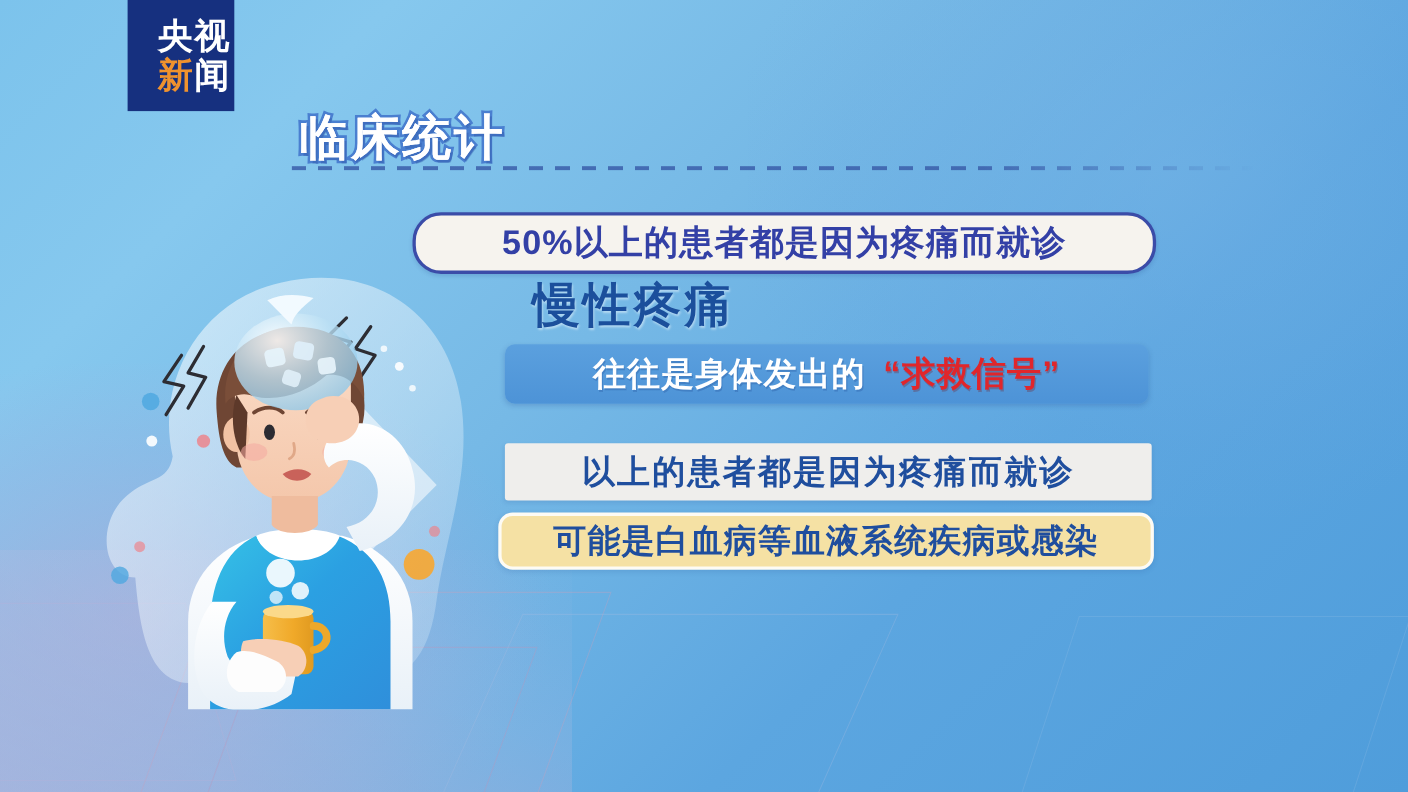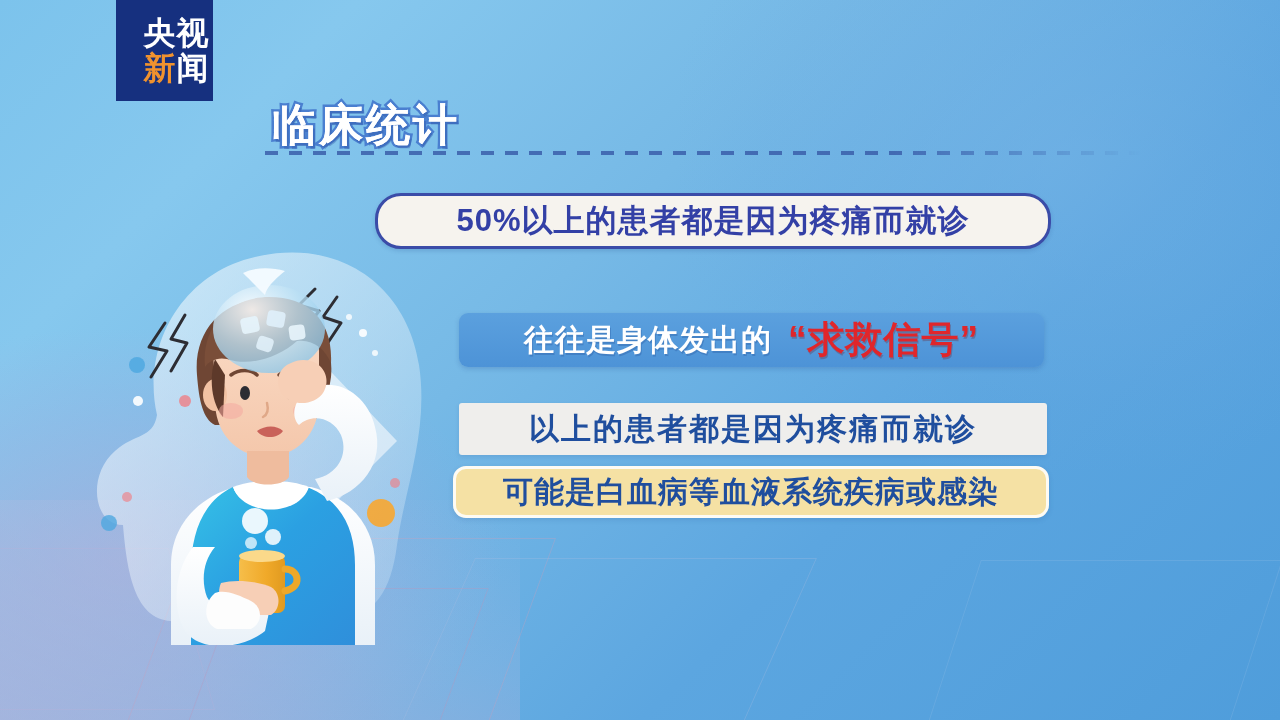--- a/index.html
+++ b/index.html
@@ -155,21 +155,21 @@
     box-shadow: 0 2px 5px rgba(30,70,140,0.22);
   }
   #banner-blue .seg-white {
     font-size: 30px;
     font-weight: 700;
     color: #ffffff;
     letter-spacing: 1px;
     text-shadow: 1px 2px 0 rgba(40,90,160,0.35);
   }
   #banner-blue .seg-red {
-    font-size: 37px;
+    font-size: 31px;
     font-weight: 700;
     color: #e0262b;
     letter-spacing: 1px;
     margin-left: 16px;
     text-shadow: 1px 2px 0 rgba(120,20,25,0.28);
   }
   #banner-gray {
     left: 459px; top: 403px;
     width: 588px; height: 52px;
     background: #efeeec;
@@ -358,20 +358,21 @@
   </div>
 
   <div id="heading">临床统计</div>
   <div id="heading-fill">临床统计</div>
   <div id="dashline"></div>
 
   <div id="stat-pill">
     <span class="txt">50%以上的患者都是因为疼痛而就诊</span>
   </div>
 
+  <div id="subtitle">慢性疼痛</div>
 
   <div class="banner" id="banner-blue">
     <span class="seg-white">往往是身体发出的</span>
     <span class="seg-red">“求救信号”</span>
   </div>
 
   <div class="banner" id="banner-gray">
     <span class="txt">以上的患者都是因为疼痛而就诊</span>
   </div>
 

